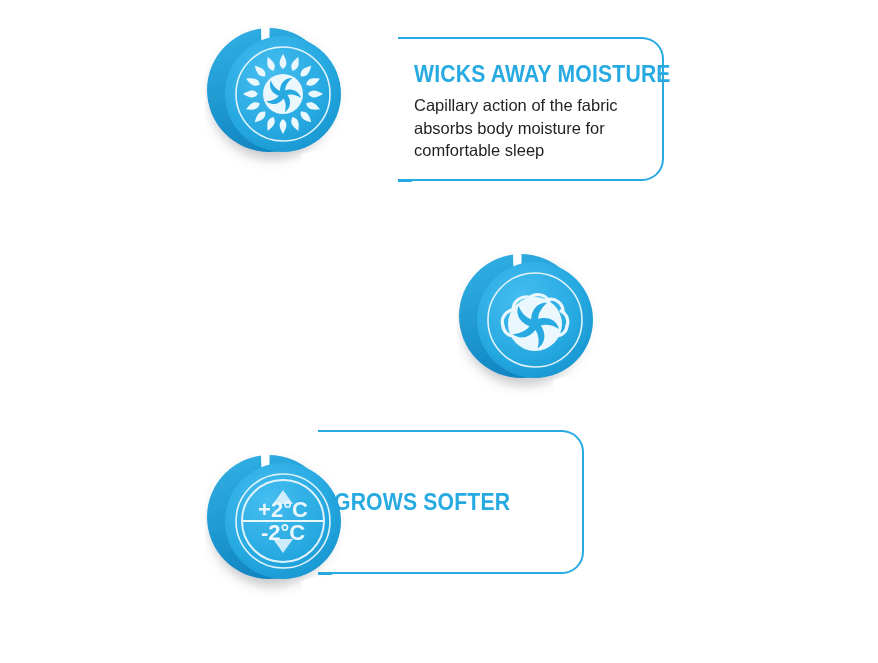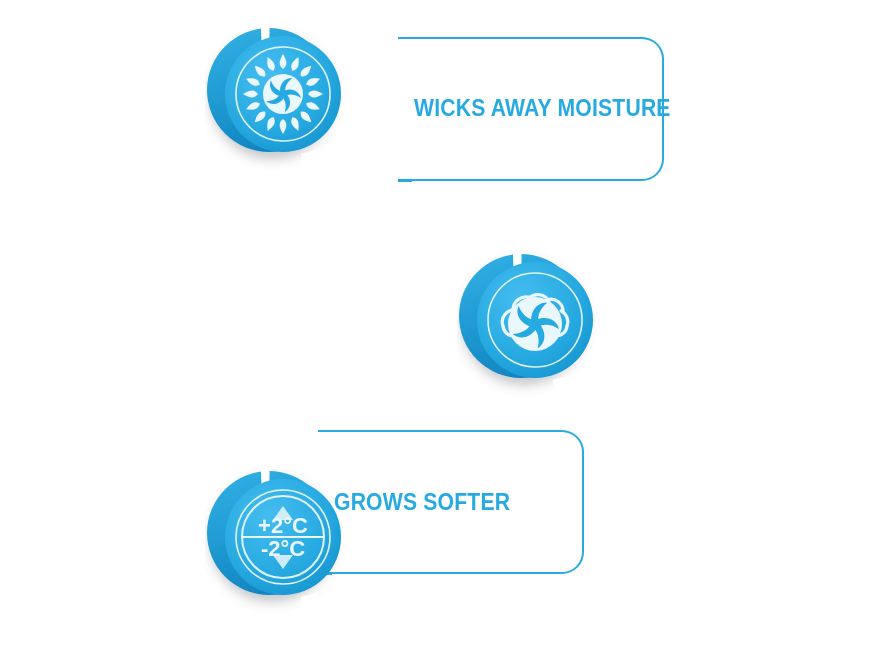--- a/index.html
+++ b/index.html
@@ -25,21 +25,21 @@
   .feature-row {
     position: absolute;
     left: 0;
     width: 878px;
     height: 190px;
     display: flex;
     align-items: center;
   }
   .row-1 { top: 14px; }
   .row-2 { top: 240px; flex-direction: column; }
-  .row-3 { top: 457px; text-align: center; }
+  .row-3 { top: 441px; text-align: center; }
 
   
   .badge-wrap {
     position: relative;
     width: 170px;
     height: 190px;
     margin-left: 205px;
     flex: 0 0 auto;
   }
   .badge-svg {
@@ -222,20 +222,21 @@
                 <path d="M0,-3 C9,-7 16,-3 18,4 C12,0 6,-1 0,3 Z"></path>
               </g>
           </g>
         </g>
       </svg>
     </div>
 
     <div class="feature-card">
       <div class="card-inner">
         <p class="card-title">WICKS AWAY MOISTURE</p>
+        <p class="card-body">Capillary action of the fabric absorbs body moisture for comfortable sleep</p>
       </div>
     </div>
   </div>
 
   <div class="feature-row row-2">
 
     <div class="badge-wrap">
       <svg class="badge-svg" viewBox="0 0 170 190">
         <defs>
           <radialGradient id="g2a" cx="38%" cy="32%" r="78%">

